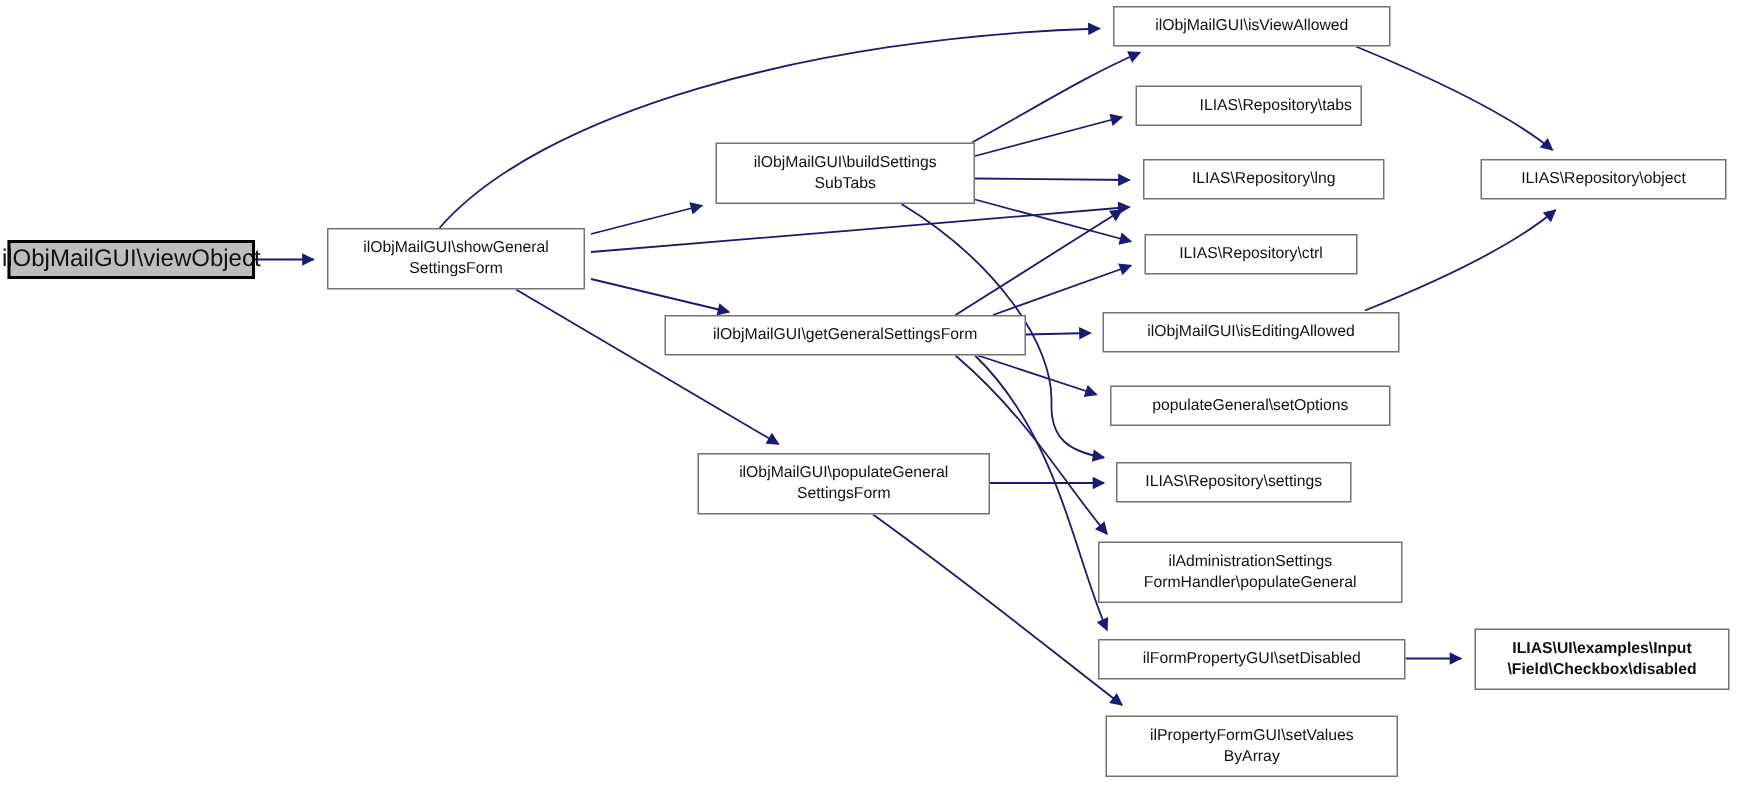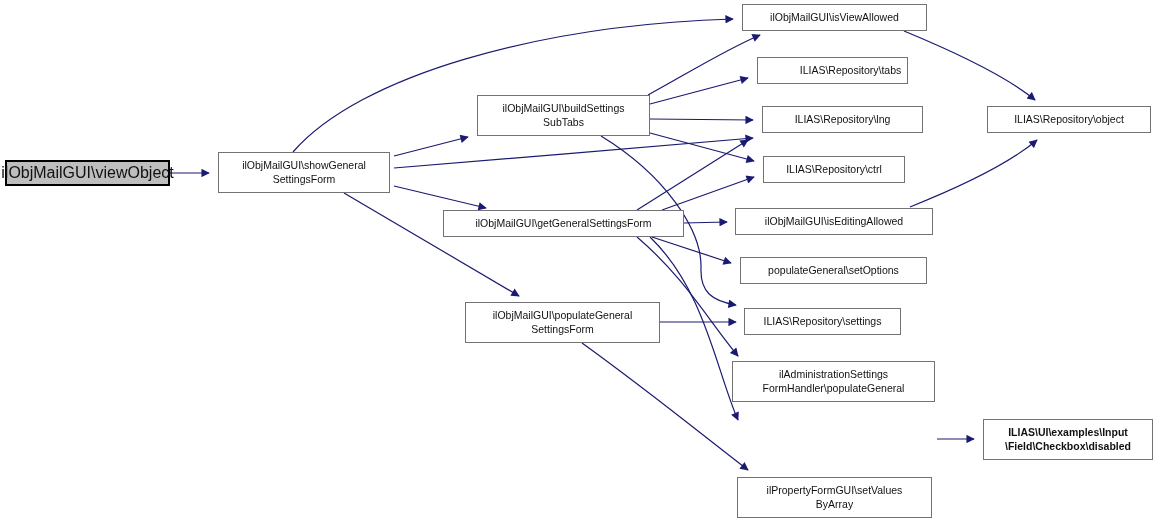--- a/index.html
+++ b/index.html
@@ -98,20 +98,23 @@
     <div class="node" style="left: 740px; top: 257px; width: 187px; height: 27px;">
       <div class="node-line">populateGeneral\setOptions</div>
     </div>
     <div class="node" style="left: 744px; top: 308px; width: 157px; height: 27px;">
       <div class="node-line">ILIAS\Repository\settings</div>
     </div>
     <div class="node" style="left: 732px; top: 361px; width: 203px; height: 41px;">
       <div class="node-line">ilAdministrationSettings</div>
       <div class="node-line">FormHandler\populateGeneral</div>
     </div>
+    <div class="node" style="left: 732px; top: 426px; width: 205px; height: 27px;">
+      <div class="node-line">ilFormPropertyGUI\setDisabled</div>
+    </div>
     <div class="node" style="left: 737px; top: 477px; width: 195px; height: 41px;">
       <div class="node-line">ilPropertyFormGUI\setValues</div>
       <div class="node-line">ByArray</div>
     </div>
     <div class="node" style="left: 443px; top: 210px; width: 241px; height: 27px;">
       <div class="node-line">ilObjMailGUI\getGeneralSettingsForm</div>
     </div>
     <div class="node" style="left: 465px; top: 302px; width: 195px; height: 41px;">
       <div class="node-line">ilObjMailGUI\populateGeneral</div>
       <div class="node-line">SettingsForm</div>

